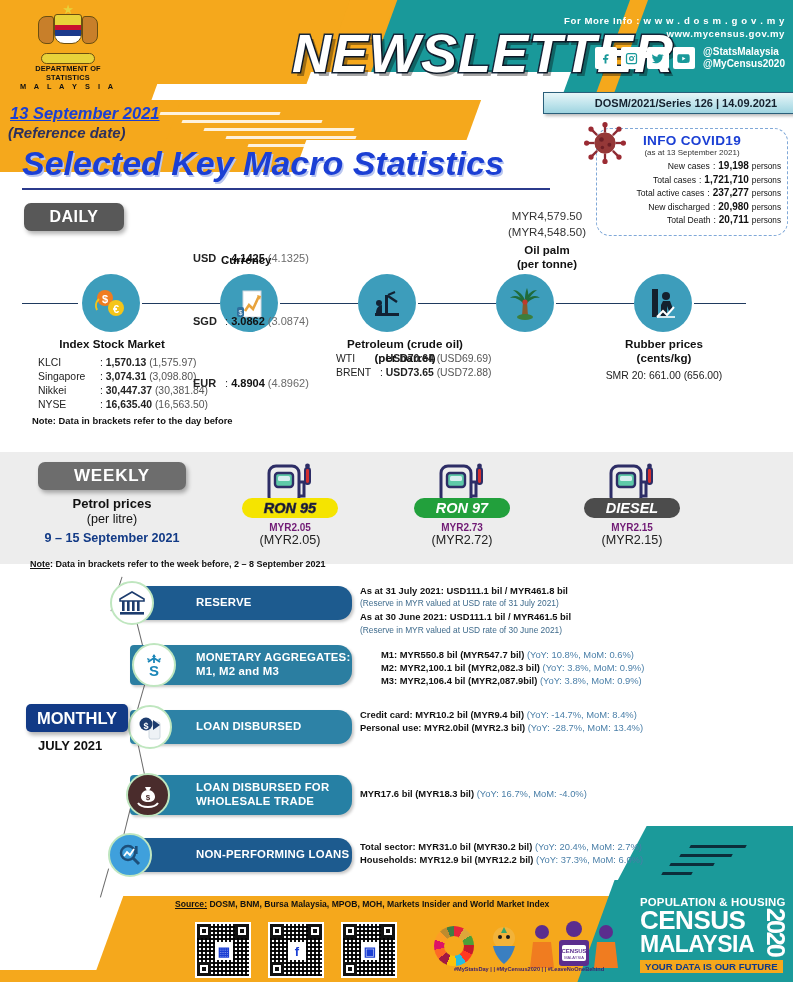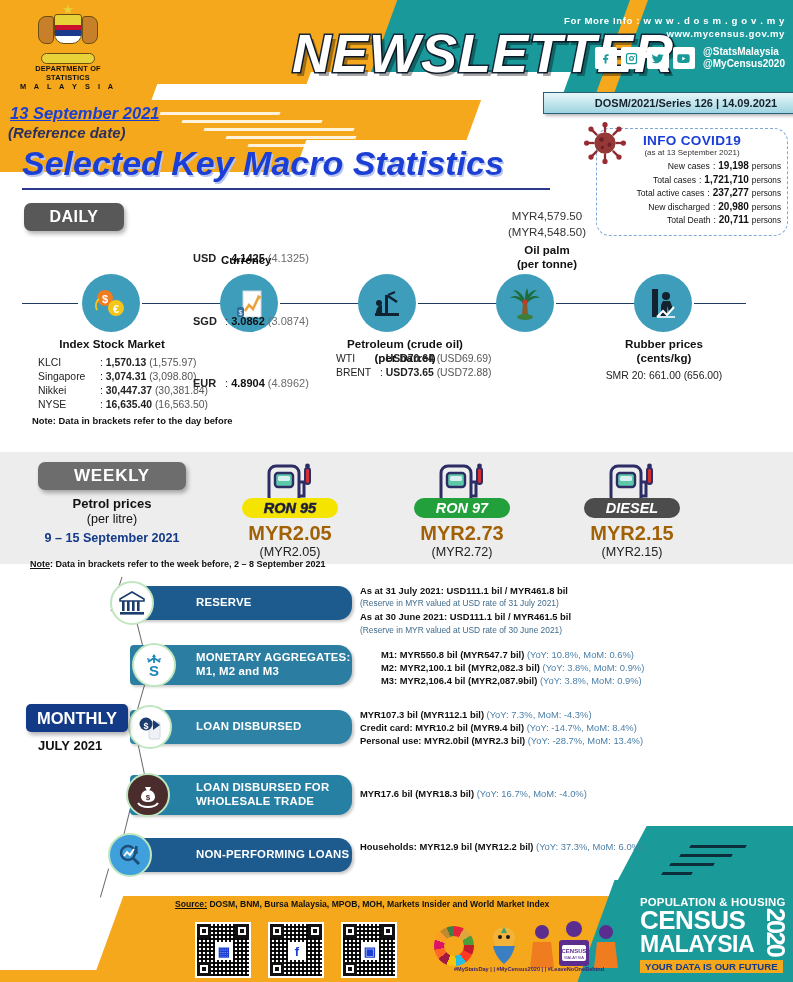--- a/index.html
+++ b/index.html
@@ -129,21 +129,21 @@
   .weekly-bg { position:absolute; left:0; top:452px; width:793px; height:112px; background:#ededed; z-index:1; }
   .petrol-title { position:absolute; left:38px; top:496px; width:148px; text-align:center; font-size:13px; font-weight:bold; color:#111; z-index:4; }
   .petrol-sub { position:absolute; left:38px; top:512px; width:148px; text-align:center; font-size:12.6px; color:#111; z-index:4; }
   .petrol-dates { position:absolute; left:26px; top:531px; width:172px; text-align:center; font-size:12.6px; font-weight:bold; color:#123a86; z-index:4; }
   .note-weekly { position:absolute; left:30px; top:559px; font-size:9px; font-weight:bold; color:#111; z-index:4; }
   .note-weekly u { text-decoration:underline; }
 
   .fuel { position:absolute; z-index:4; width:150px; text-align:center; }
   .pump { width:62px; height:48px; margin:0 auto; position:relative; }
   .fuel-badge { display:inline-block; min-width:96px; padding:2px 8px; border-radius:12px; font-size:14.5px; font-weight:bold; font-style:italic; color:#fff; position:relative; top:-12px; }
-  .fuel-price { font-size:20px; font-weight:bold; color:#a16207; margin-top:-8px; }
+  .fuel-price { font-size:10px; font-weight:bold; color:#701a75; margin-top:-8px; }
   .fuel-prev { font-size:12.6px; color:#222; }
 
   
   .mline { position:absolute; background:#6b6b6b; width:1.3px; z-index:1; }
 
   .mrow-bar { position:absolute; height:34px; border-radius:4px 14px 14px 4px; display:flex; align-items:center; z-index:3; box-shadow:2px 2px 3px rgba(0,0,0,.22); }
   .mrow-bar span { color:#fff; font-weight:bold; font-size:11.4px; line-height:13.6px; letter-spacing:.2px; padding-left:66px; }
   .micon { position:absolute; width:44px; height:44px; border-radius:50%; z-index:5; display:flex; align-items:center; justify-content:center; border:2px solid #bfe6bf; background:#fff; }
   .micon svg { width:30px; height:30px; }
 
@@ -553,21 +553,20 @@
 </div>
 <div class="micon" style="left:128px;top:705px;">
   <svg viewBox="0 0 30 30">
     <rect x="14" y="10" width="11" height="17" rx="2" fill="#eef2f6" stroke="#cfd8e0"></rect>
     <circle cx="11" cy="12" r="6.5" fill="#1d3c6e"></circle>
     <text x="11" y="16.5" font-size="9" text-anchor="middle" fill="#fff" font-weight="bold" font-family="Liberation Sans, sans-serif">$</text>
     <path d="M18 8l7 5-7 5z" fill="#1d3c6e"></path>
   </svg>
 </div>
 <div class="mtext" style="left:360px;top:708px;">
-  <div><b>MYR107.3 bil (MYR112.1 bil) </b><span class="yoy">(YoY: 7.3%, MoM: -4.3%)</span></div>
   <div><b>Credit card: MYR10.2 bil (MYR9.4 bil) </b><span class="yoy">(YoY: -14.7%, MoM: 8.4%)</span></div>
   <div><b>Personal use: MYR2.0bil  (MYR2.3 bil) </b><span class="yoy">(YoY: -28.7%, MoM: 13.4%)</span></div>
 </div>
 
 <div class="mrow-bar" style="left:130px;top:775px;width:222px;height:40px;background:#2680a4;">
   <span style="white-space:pre-line">LOAN DISBURSED FOR
 WHOLESALE TRADE</span>
 </div>
 <div class="micon" style="left:126px;top:773px;background:#4a2c2c;border-color:#bfe6bf;">
   <svg viewBox="0 0 30 30">
@@ -586,20 +585,21 @@
 </div>
 <div class="micon" style="left:108px;top:833px;background:#3fa0dc;border-color:#bfe6bf;">
   <svg viewBox="0 0 30 30">
     <circle cx="13" cy="13" r="7" fill="none" stroke="#1d4f7a" stroke-width="2.4"></circle>
     <path d="M18 18l6 6" stroke="#1d4f7a" stroke-width="3"></path>
     <path d="M9 16l3-4 3 3 4-6" stroke="#fff" stroke-width="1.8" fill="none"></path>
     <rect x="20" y="6" width="2.6" height="8" fill="#1d4f7a"></rect>
   </svg>
 </div>
 <div class="mtext" style="left:360px;top:840px;">
+  <div><b>Total sector:  MYR31.0 bil  (MYR30.2 bil) </b><span class="yoy">(YoY: 20.4%, MoM: 2.7%)</span></div>
   <div><b>Households:  MYR12.9 bil (MYR12.2 bil) </b><span class="yoy">(YoY: 37.3%, MoM: 6.0%)</span></div>
 </div>
 
 <div class="teal-wedge-top"></div>
 <div class="teal-lines">
   <i style="left:0;top:0;width:56px"></i>
   <i style="left:-10px;top:9px;width:52px"></i>
   <i style="left:-20px;top:18px;width:44px"></i>
   <i style="left:-28px;top:27px;width:30px"></i>
 </div>

